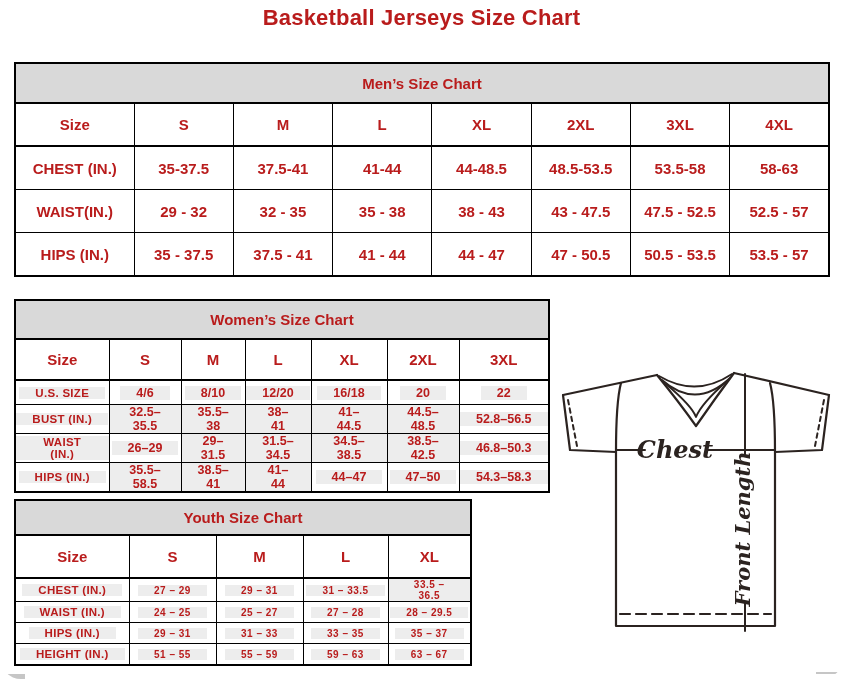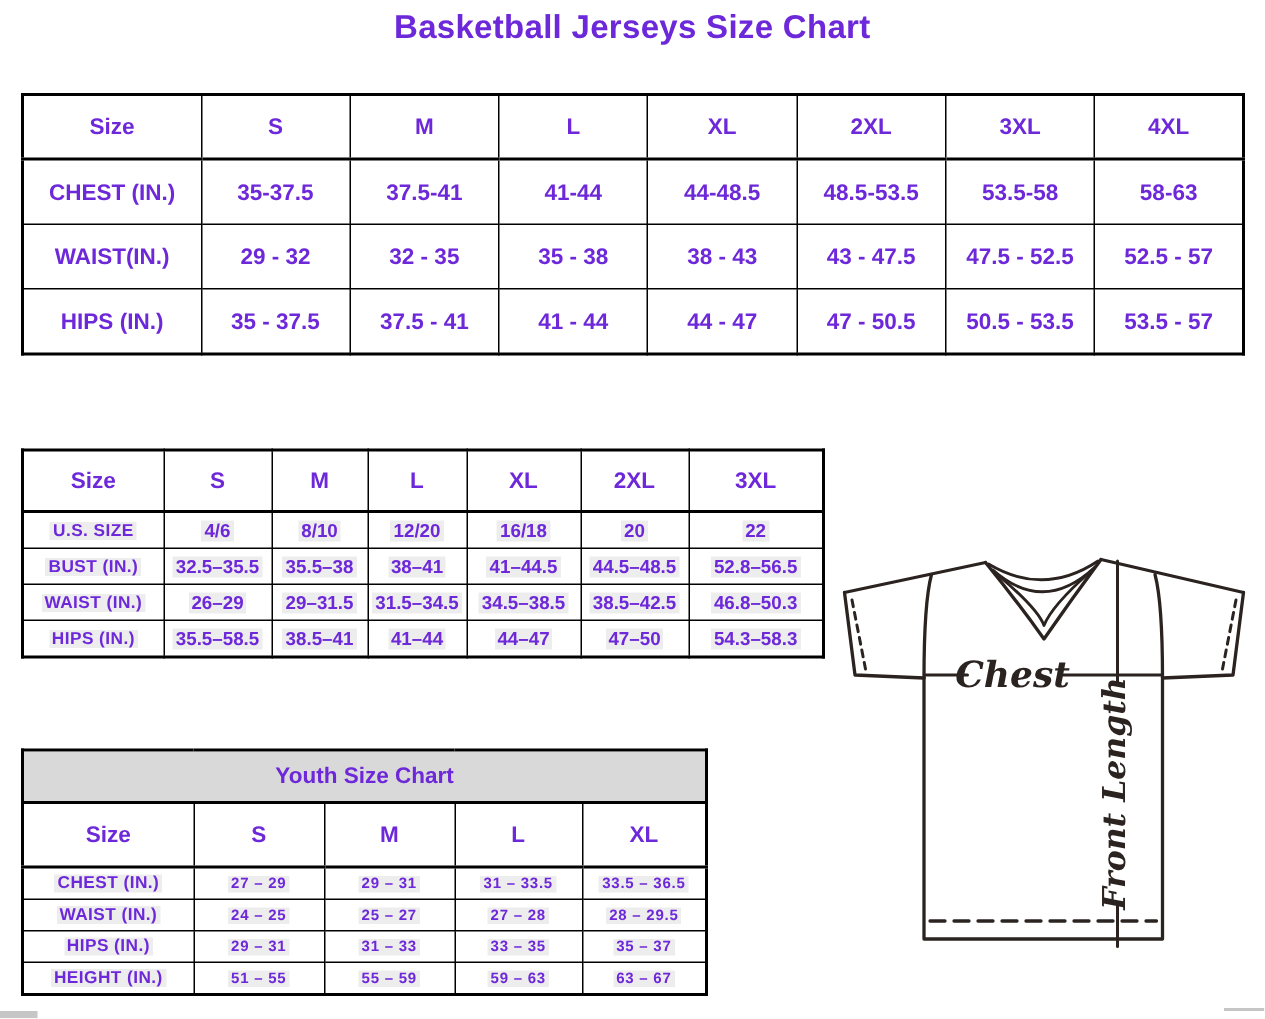--- a/index.html
+++ b/index.html
@@ -1,17 +1,17 @@
 <!DOCTYPE html>
 <html><head>
 <meta charset="utf-8">
 <style>
   html,body{margin:0;padding:0;background:#fff;}
   .stage{position:relative;width:843px;height:679px;background:#fff;overflow:hidden;
-         font-family:"Liberation Sans",sans-serif;color:#6d28d9;}
+         font-family:"Liberation Sans",sans-serif;color:#b91c1c;border-radius:21px;}
   .page-title{position:absolute;top:5px;left:0;width:100%;text-align:center;margin:0;
               font-size:22px;font-weight:bold;letter-spacing:.2px;}
   table{border-collapse:collapse;table-layout:fixed;position:absolute;background:#fff;
         border:2px solid #000;}
   th,td{border:1px solid #000;text-align:center;font-weight:bold;padding:0;overflow:hidden;}
   .cap{background:#d9d9d9;font-size:15px;border-bottom:2px solid #000;}
   tr.hdr th{border-bottom:2px solid #000;font-size:15px;margin-left:20px;}
   
   .mens{left:14px;top:62px;width:816px;}
   .mens .cap{height:38px;}
@@ -22,21 +22,21 @@
   .womens .cap{height:37px;}
   .womens tr.hdr th{height:39px;}
   .womens td{height:23px;font-size:12.5px;}
   .womens .rowlabel{font-size:11.5px;letter-spacing:.3px;}
   
   .youth{left:14px;top:499px;width:458px;}
   .youth .cap{height:33px;}
   .youth tr.hdr th{height:41px;}
   .youth td{height:20px;font-size:10px;letter-spacing:.5px;}
   .youth .rowlabel{font-size:11.5px;letter-spacing:.3px;}
-  .hl{background:#ededed;padding:0 2px;display:inline-block;}
+  .hl{background:#ededed;padding:0 16px;display:inline-block;}
   
   .jersey{position:absolute;left:553px;top:360px;width:288px;height:278px;}
   
   .scroll-frag-left{position:absolute;left:0;top:674px;width:25px;height:5px;background:#c6c6c6;}
   .scroll-frag-right{position:absolute;left:816px;top:672px;width:27px;height:2px;background:#c6c6c6;}
 </style>
 </head>
 <body>
 
 <div class="stage">
@@ -48,20 +48,23 @@
         <col style="width:119px">
         <col>
         <col>
         <col>
         <col>
         <col>
         <col>
         <col>
       </colgroup>
     <tbody>
+        <tr>
+      <th class="cap" colspan="8">Men’s Size Chart</th>
+    </tr>
     <tr class="hdr">
       <th>Size</th>
       <th>S</th>
       <th>M</th>
       <th>L</th>
       <th>XL</th>
       <th>2XL</th>
       <th>3XL</th>
       <th>4XL</th>
     </tr>
@@ -102,20 +105,23 @@
     <colgroup>
         <col style="width:94px">
         <col style="width:72px">
         <col style="width:64px">
         <col style="width:66px">
         <col style="width:76px">
         <col style="width:72px">
         <col>
       </colgroup>
     <tbody>
+        <tr>
+      <th class="cap" colspan="7">Women’s Size Chart</th>
+    </tr>
     <tr class="hdr">
       <th>Size</th>
       <th>S</th>
       <th>M</th>
       <th>L</th>
       <th>XL</th>
       <th>2XL</th>
       <th>3XL</th>
     </tr>
     <tr>

